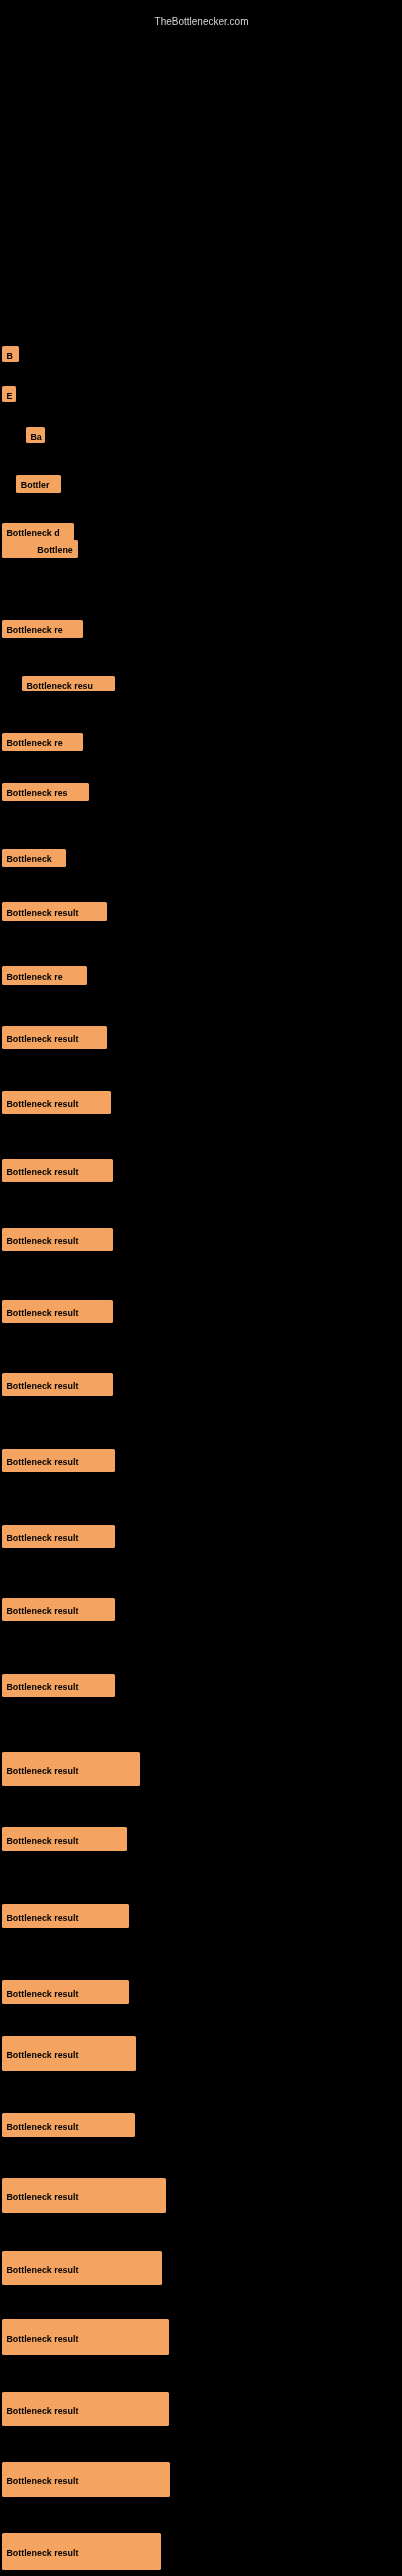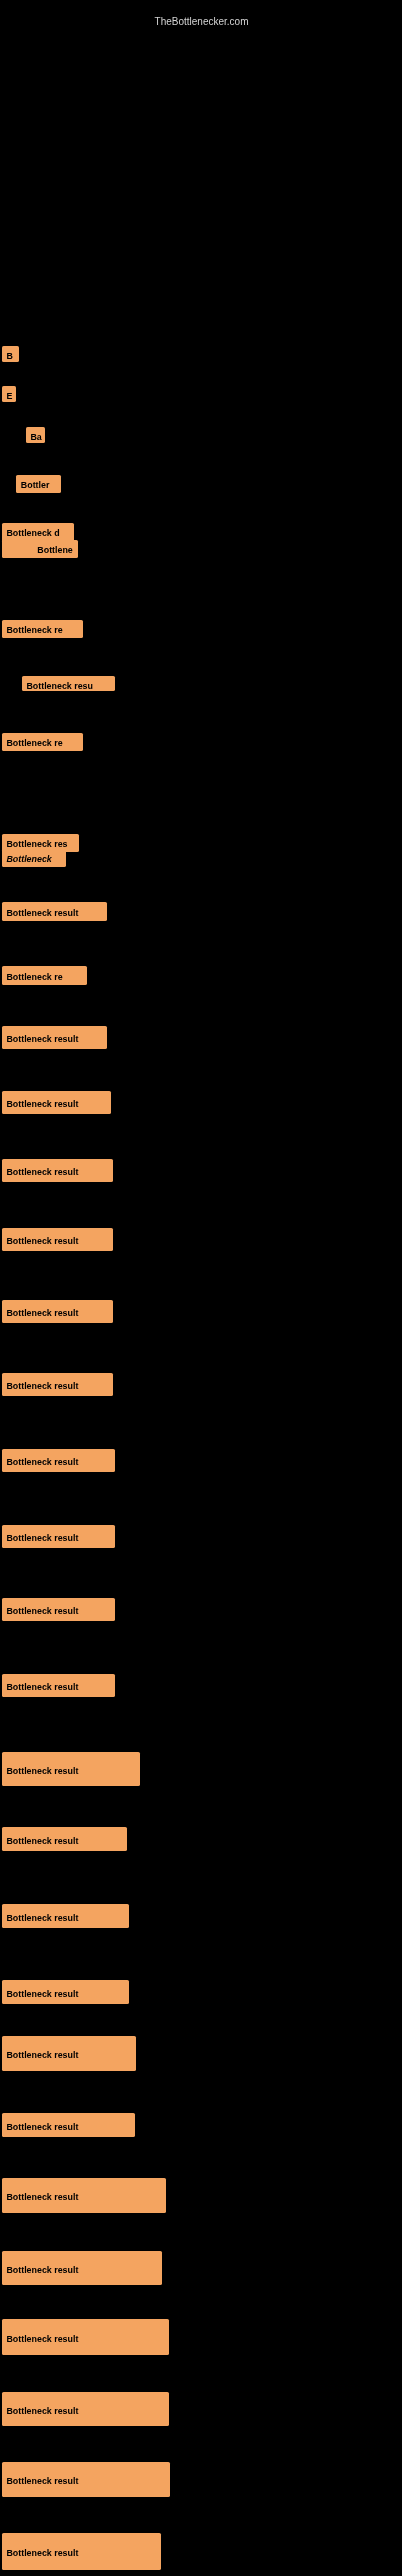--- a/index.html
+++ b/index.html
@@ -41,22 +41,22 @@
 <div id="badges-container">
     <div class="result-badge" style="top: 346px; left: 1.6px; width: 17.7px; height: 16px; line-height: 16px;">B</div>
     <div class="result-badge" style="top: 386px; left: 1.6px; width: 14.5px; height: 16px; line-height: 16px;">E</div>
     <div class="result-badge" style="top: 427px; left: 1.6px; width: 19.3px; height: 16px; line-height: 16px; margin-left: 24px;">Ba</div>
     <div class="result-badge" style="top: 475px; left: 16px; width: 45px; height: 17.7px; line-height: 17.7px;">Bottler</div>
     <div class="result-badge" style="top: 523px; left: 1.6px; width: 72px; height: 28px; line-height: 17.7px;">Bottleneck d</div>
     <div class="result-badge" style="top: 540px; left: 1.6px; width: 76px; height: 17.7px; line-height: 17.7px; text-align: right;">Bottlene</div>
     <div class="result-badge" style="top: 620px; left: 1.6px; width: 81px; height: 17.7px; line-height: 17.7px;">Bottleneck re</div>
     <div class="result-badge" style="top: 676px; left: 1.6px; width: 93px; height: 15px; line-height: 17.7px; margin-left: 20px;">Bottleneck resu</div>
     <div class="result-badge" style="top: 733px; left: 1.6px; width: 81px; height: 17.7px; line-height: 17.7px;">Bottleneck re</div>
-    <div class="result-badge" style="top: 834px; left: 1.6px; width: 77px; height: 17.7px; line-height: 17.7px;">Bottleneck res</div>
-    <div class="result-badge" style="top: 849px; left: 1.6px; width: 64px; height: 17.7px; line-height: 17.7px; font-style: italic;">Bottleneck</div>
+    <div class="result-badge" style="top: 783px; left: 1.6px; width: 87px; height: 17.7px; line-height: 17.7px;">Bottleneck res</div>
+    <div class="result-badge" style="top: 849px; left: 1.6px; width: 64px; height: 17.7px; line-height: 17.7px;">Bottleneck</div>
     <div class="result-badge" style="top: 902px; left: 1.6px; width: 105px; height: 19.3px; line-height: 19.3px;">Bottleneck result</div>
     <div class="result-badge" style="top: 966px; left: 1.6px; width: 85px; height: 19.3px; line-height: 19.3px;">Bottleneck re</div>
     <div class="result-badge" style="top: 1026px; left: 1.6px; width: 105px; height: 22.5px; line-height: 22.5px;">Bottleneck result</div>
     <div class="result-badge" style="top: 1091px; left: 1.6px; width: 109px; height: 22.5px; line-height: 22.5px;">Bottleneck result</div>
     <div class="result-badge" style="top: 1159px; left: 1.6px; width: 111px; height: 22.5px; line-height: 22.5px;">Bottleneck result</div>
     <div class="result-badge" style="top: 1228px; left: 1.6px; width: 111px; height: 22.5px; line-height: 22.5px;">Bottleneck result</div>
     <div class="result-badge" style="top: 1300px; left: 1.6px; width: 111px; height: 22.5px; line-height: 22.5px;">Bottleneck result</div>
     <div class="result-badge" style="top: 1373px; left: 1.6px; width: 111px; height: 22.5px; line-height: 22.5px;">Bottleneck result</div>
     <div class="result-badge" style="top: 1449px; left: 1.6px; width: 113px; height: 22.5px; line-height: 22.5px;">Bottleneck result</div>
     <div class="result-badge" style="top: 1525px; left: 1.6px; width: 113px; height: 22.5px; line-height: 22.5px;">Bottleneck result</div>

